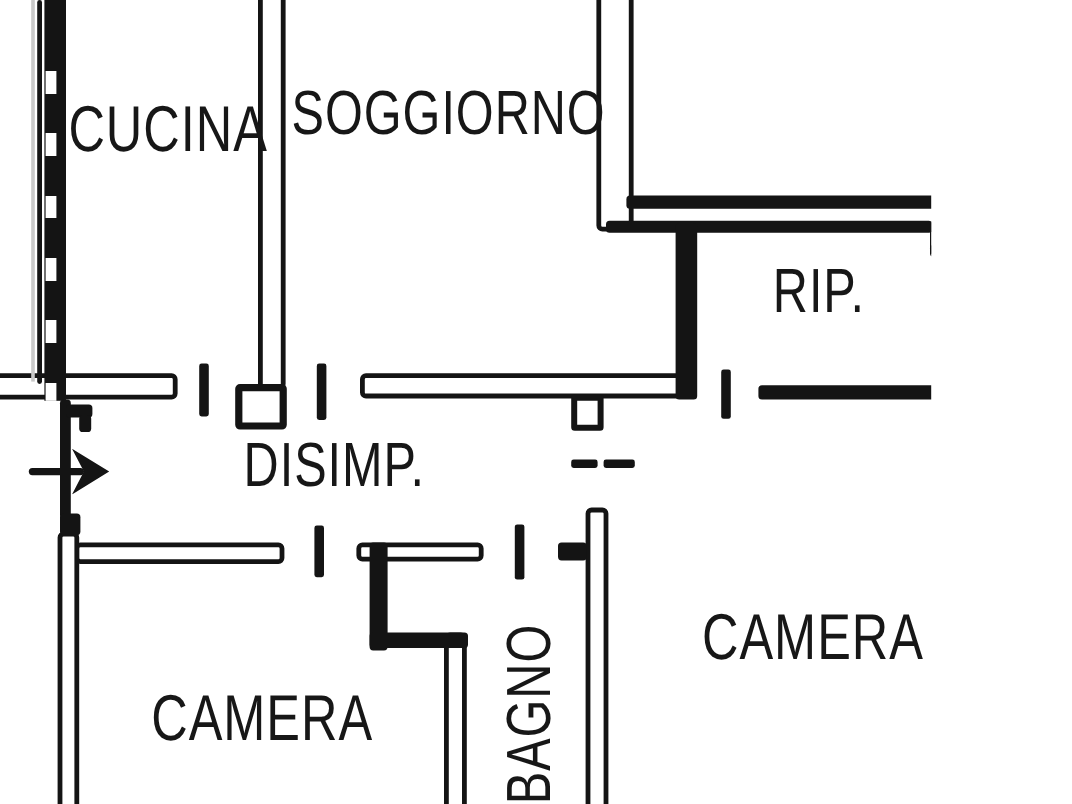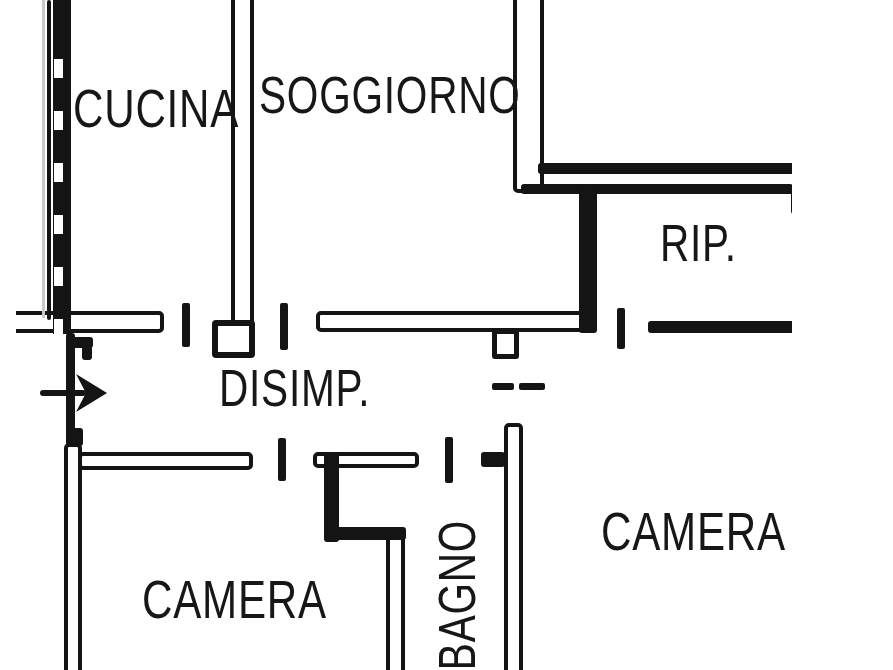--- a/index.html
+++ b/index.html
@@ -2,21 +2,20 @@
 <html style="--line: #141414; --text: #171717;"><head>
 <meta charset="utf-8">
 <style>
   html,body{margin:0;padding:0;background:#ffffff;}
   #stage{
     position:relative;
     width:776px;height:670px;
     background:#ffffff;
     overflow:hidden;
     font-family:"Liberation Sans",sans-serif;
-    margin-left:16px;
   }
   .wall{position:absolute;box-sizing:border-box;}
   .solid{background:var(--line,#141414);border-radius:3px;}
   .double{background:#ffffff;border:4px solid var(--line,#141414);border-radius:5px;}
   .tick{background:var(--line,#141414);border-radius:2px;}
   .dash{background:var(--line,#141414);border-radius:2px;}
   .foot{background:#ffffff;border:6px solid var(--line,#141414);border-radius:4px;}
   .foot-small{background:#ffffff;border:5px solid var(--line,#141414);border-radius:3px;}
   .artifact{background:#c9c9c9;}
   .hatch{

